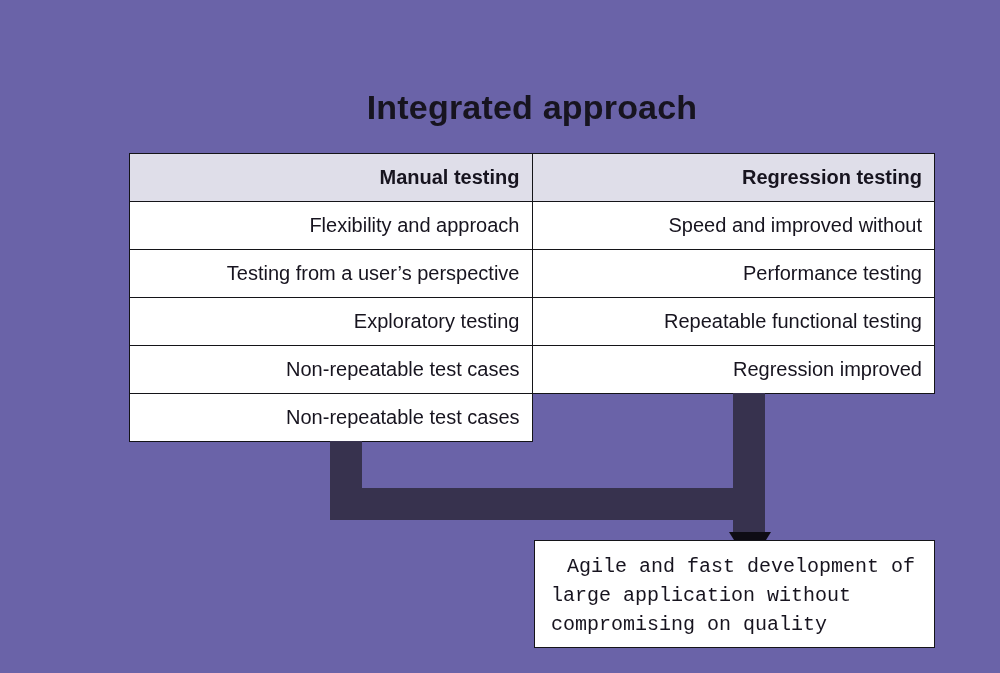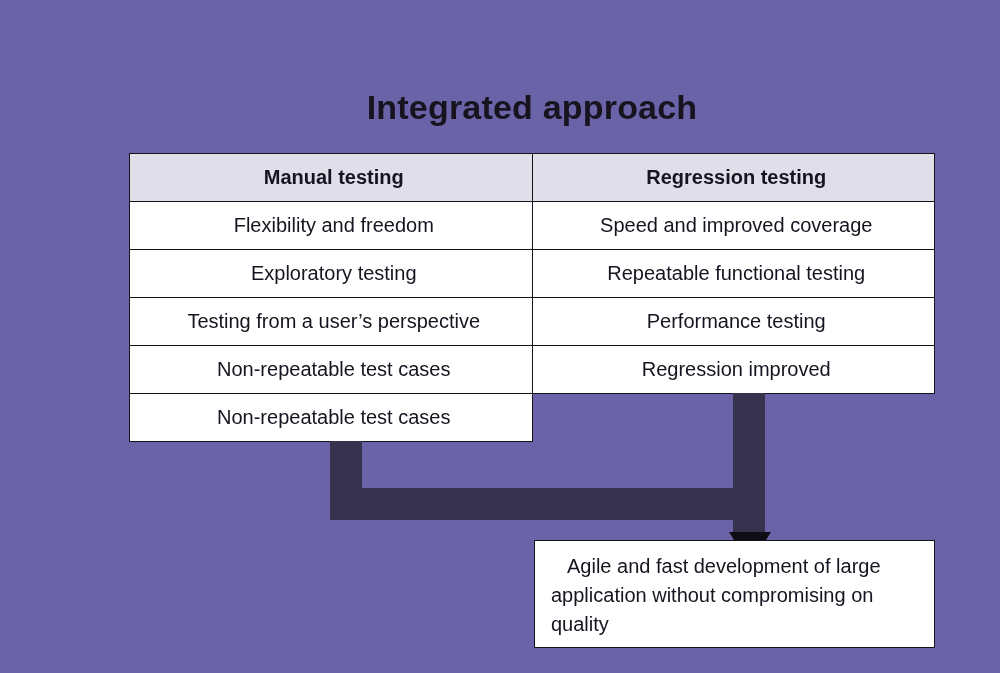--- a/index.html
+++ b/index.html
@@ -29,21 +29,21 @@
   table.cmp-table{
     position:absolute;left:97px;top:121px;width:806px;
     border-collapse:collapse;
     table-layout:fixed;
   }
   .cmp-table th,.cmp-table td{
     height:48px;
     border:1.5px solid var(--table-border);
     background:var(--cell-bg);
     font-size:20px;
-    text-align:center;
+    text-align:right;
     vertical-align:middle;
     padding:0 12px 0 18px;
     color:var(--text);
   }
   .cmp-table th{
     background:var(--header-bg);
     font-weight:700;
   }
   .cmp-table td.ghost{
     background:transparent;
@@ -61,48 +61,49 @@
     border-top:8px solid var(--arrow);
   }
   .result-box{
     position:absolute;left:502px;top:508px;width:401px;height:108px;
     background:var(--cell-bg);
     border:1.5px solid var(--table-border);
     padding:11px 16px;
     font-size:20px;
     line-height:29px;
     color:var(--text);
+    font-family:Liberation Mono, monospace;
   }
 </style>
 </head>
 <body>
 
 <div class="canvas">
 
   <h1 class="title">Integrated approach</h1>
 
   <table class="cmp-table">
     <thead>
       <tr>
         <th>Manual testing</th>
         <th>Regression testing</th>
       </tr>
     </thead>
     <tbody id="table-body">
         <tr>
-          <td>Flexibility and freedom</td>
-          <td>Speed and improved coverage</td>
+          <td>Flexibility and approach</td>
+          <td>Speed and improved without</td>
+        </tr>
+        <tr>
+          <td>Testing from a user’s perspective</td>
+          <td>Performance testing</td>
         </tr>
         <tr>
           <td>Exploratory testing</td>
           <td>Repeatable functional testing</td>
-        </tr>
-        <tr>
-          <td>Testing from a user’s perspective</td>
-          <td>Performance testing</td>
         </tr>
         <tr>
           <td>Non-repeatable test cases</td>
           <td>Regression improved</td>
         </tr>
         <tr>
           <td>Non-repeatable test cases</td>
           <td class="ghost"></td>
         </tr>
       </tbody>

